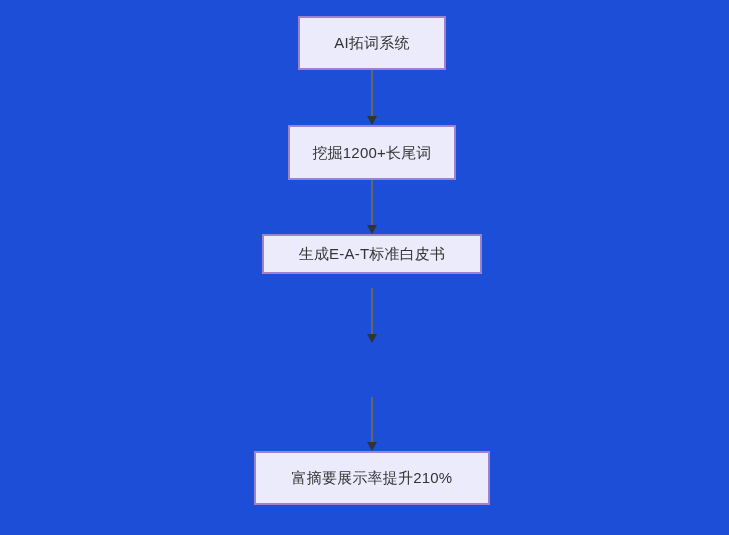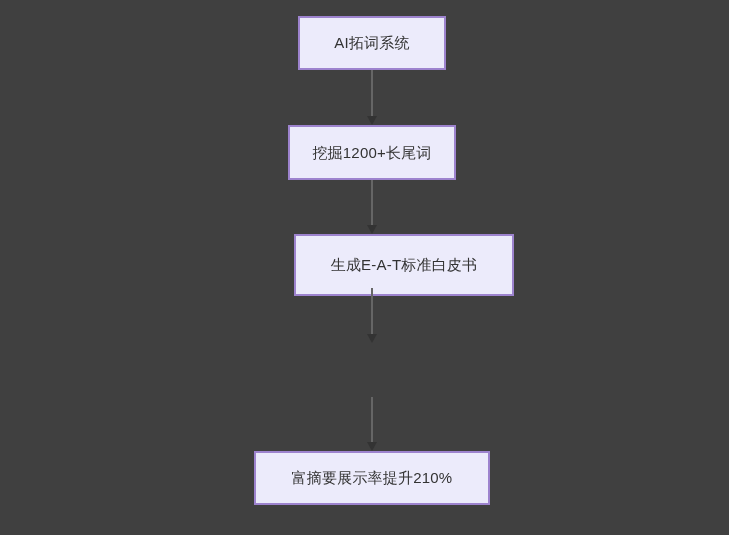--- a/index.html
+++ b/index.html
@@ -58,41 +58,41 @@
     height: 0;
     transform: translateX(-50%);
     border-left: 5px solid transparent;
     border-right: 5px solid transparent;
     border-top: 9px solid #333333;
   }
 </style>
 </head>
 <body>
 
-<div id="flowchart-canvas" style="background: #404040;">
+<div id="flowchart-canvas" style="background: #1d4ed8;">
 
   <div class="node" id="node-n1" style="left: 372px; top: 16px; width: 148px; height: 54px; background: rgb(236, 235, 251); border-color: rgb(157, 131, 206);">
     <span class="node-label" style="color: rgb(51, 51, 51);">AI拓词系统</span>
   </div>
 
   <div class="edge" id="edge-e1" style="left: 372px; top: 70px; width: 12px; height: 55px;">
     <div class="edge-line" style="height: 47px; background: rgb(102, 102, 102);"></div>
     <div class="edge-arrow" style="border-top-color: rgb(51, 51, 51);"></div>
   </div>
 
   <div class="node" id="node-n2" style="left: 372px; top: 125px; width: 168px; height: 55px; background: rgb(236, 235, 251); border-color: rgb(157, 131, 206);">
     <span class="node-label" style="color: rgb(51, 51, 51);">挖掘1200+长尾词</span>
   </div>
 
   <div class="edge" id="edge-e2" style="left: 372px; top: 180px; width: 12px; height: 54px;">
     <div class="edge-line" style="height: 46px; background: rgb(102, 102, 102);"></div>
     <div class="edge-arrow" style="border-top-color: rgb(51, 51, 51);"></div>
   </div>
 
-  <div class="node" id="node-n3" style="left: 372px; top: 234px; width: 220px; height: 62px; background: rgb(236, 235, 251); border-color: rgb(157, 131, 206); margin-left: 32px;">
+  <div class="node" id="node-n3" style="left: 372px; top: 234px; width: 220px; height: 40px; background: rgb(236, 235, 251); border-color: rgb(157, 131, 206);">
     <span class="node-label" style="color: rgb(51, 51, 51);">生成E-A-T标准白皮书</span>
   </div>
 
   <div class="edge" id="edge-e3" style="left: 372px; top: 288px; width: 12px; height: 55px;">
     <div class="edge-line" style="height: 47px; background: rgb(102, 102, 102);"></div>
     <div class="edge-arrow" style="border-top-color: rgb(51, 51, 51);"></div>
   </div>
 
 
   <div class="edge" id="edge-e4" style="left: 372px; top: 397px; width: 12px; height: 54px;">

